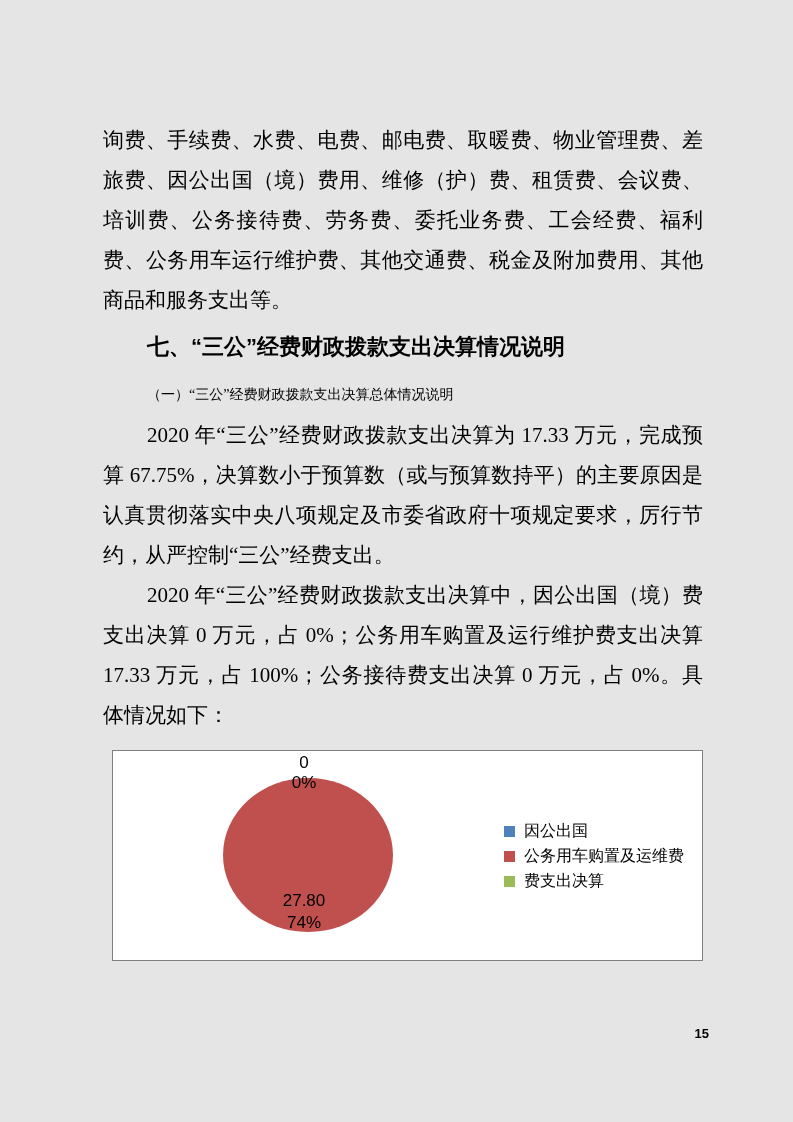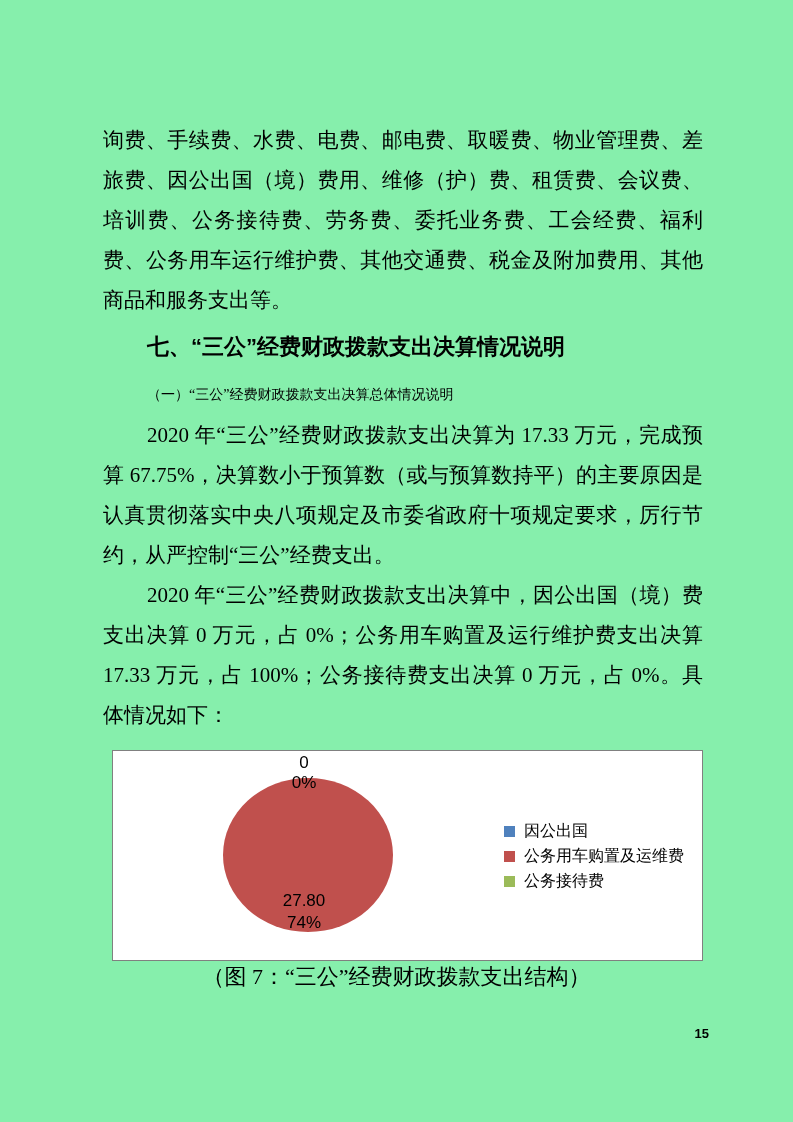--- a/index.html
+++ b/index.html
@@ -1,19 +1,19 @@
 <!DOCTYPE html>
 <html><head>
 <meta charset="utf-8">
 <style>
   html,body { margin:0; padding:0; background:#ffffff; }
   .page {
     position:relative;
     width:793px; height:1122px;
-    background:#86efac;
+    background:#e5e5e5;
     overflow:hidden;
     font-family:"Liberation Serif","DejaVu Serif",serif;
     color:#000000;
   }
   .content {
     position:absolute;
     left:103px; top:120px; width:600px;
     font-size:21px; line-height:40px;
   }
   .para {
@@ -124,22 +124,21 @@
       <div class="legend-item">
         <span class="legend-marker" style="background-color: rgb(79, 129, 189);"></span>
         <span class="legend-label">因公出国</span>
       </div>
       <div class="legend-item">
         <span class="legend-marker" style="background-color: rgb(192, 80, 77);"></span>
         <span class="legend-label">公务用车购置及运维费</span>
       </div>
       <div class="legend-item">
         <span class="legend-marker" style="background-color: rgb(155, 187, 89);"></span>
-        <span class="legend-label">公务接待费</span>
+        <span class="legend-label">费支出决算</span>
       </div>
     </div>
   </div>
 
-  <div class="figure-caption">（图 7：“三公”经费财政拨款支出结构）</div>
 
   <div class="page-number">15</div>
 
 </div>
 
 </body></html>

